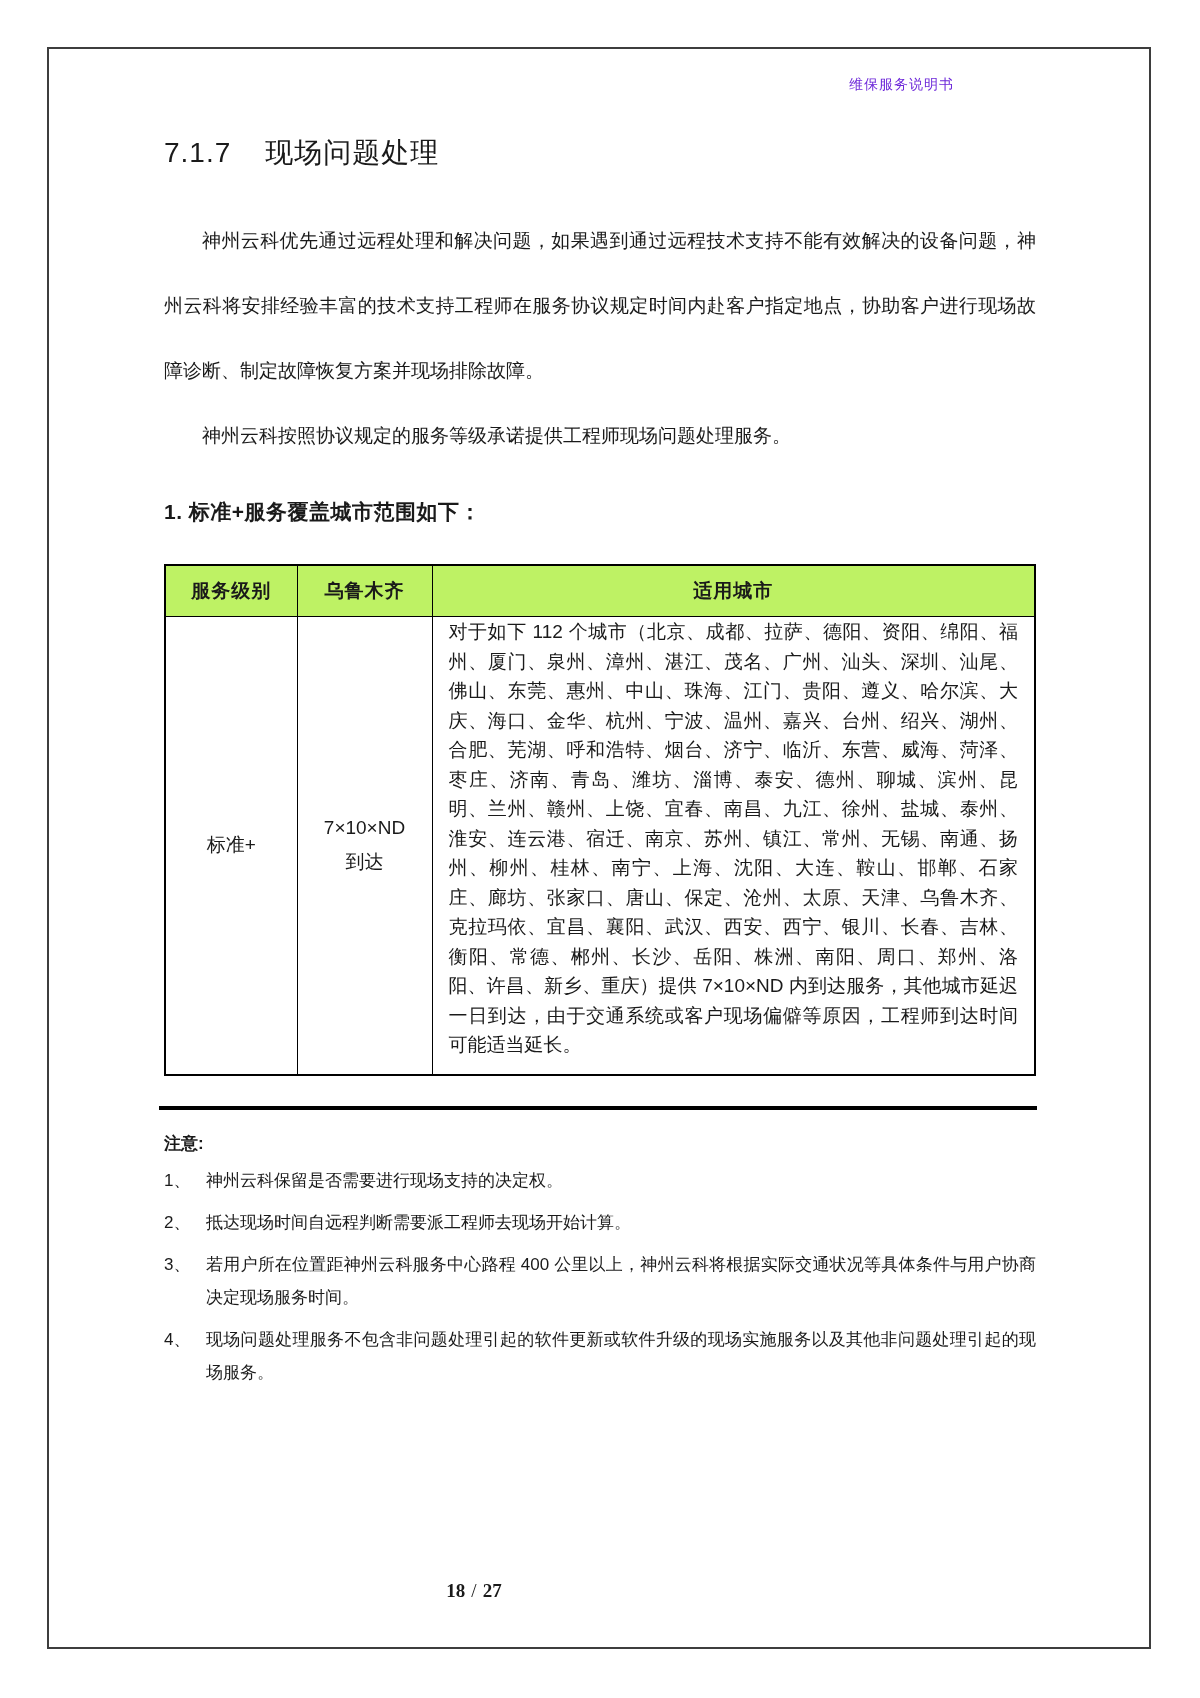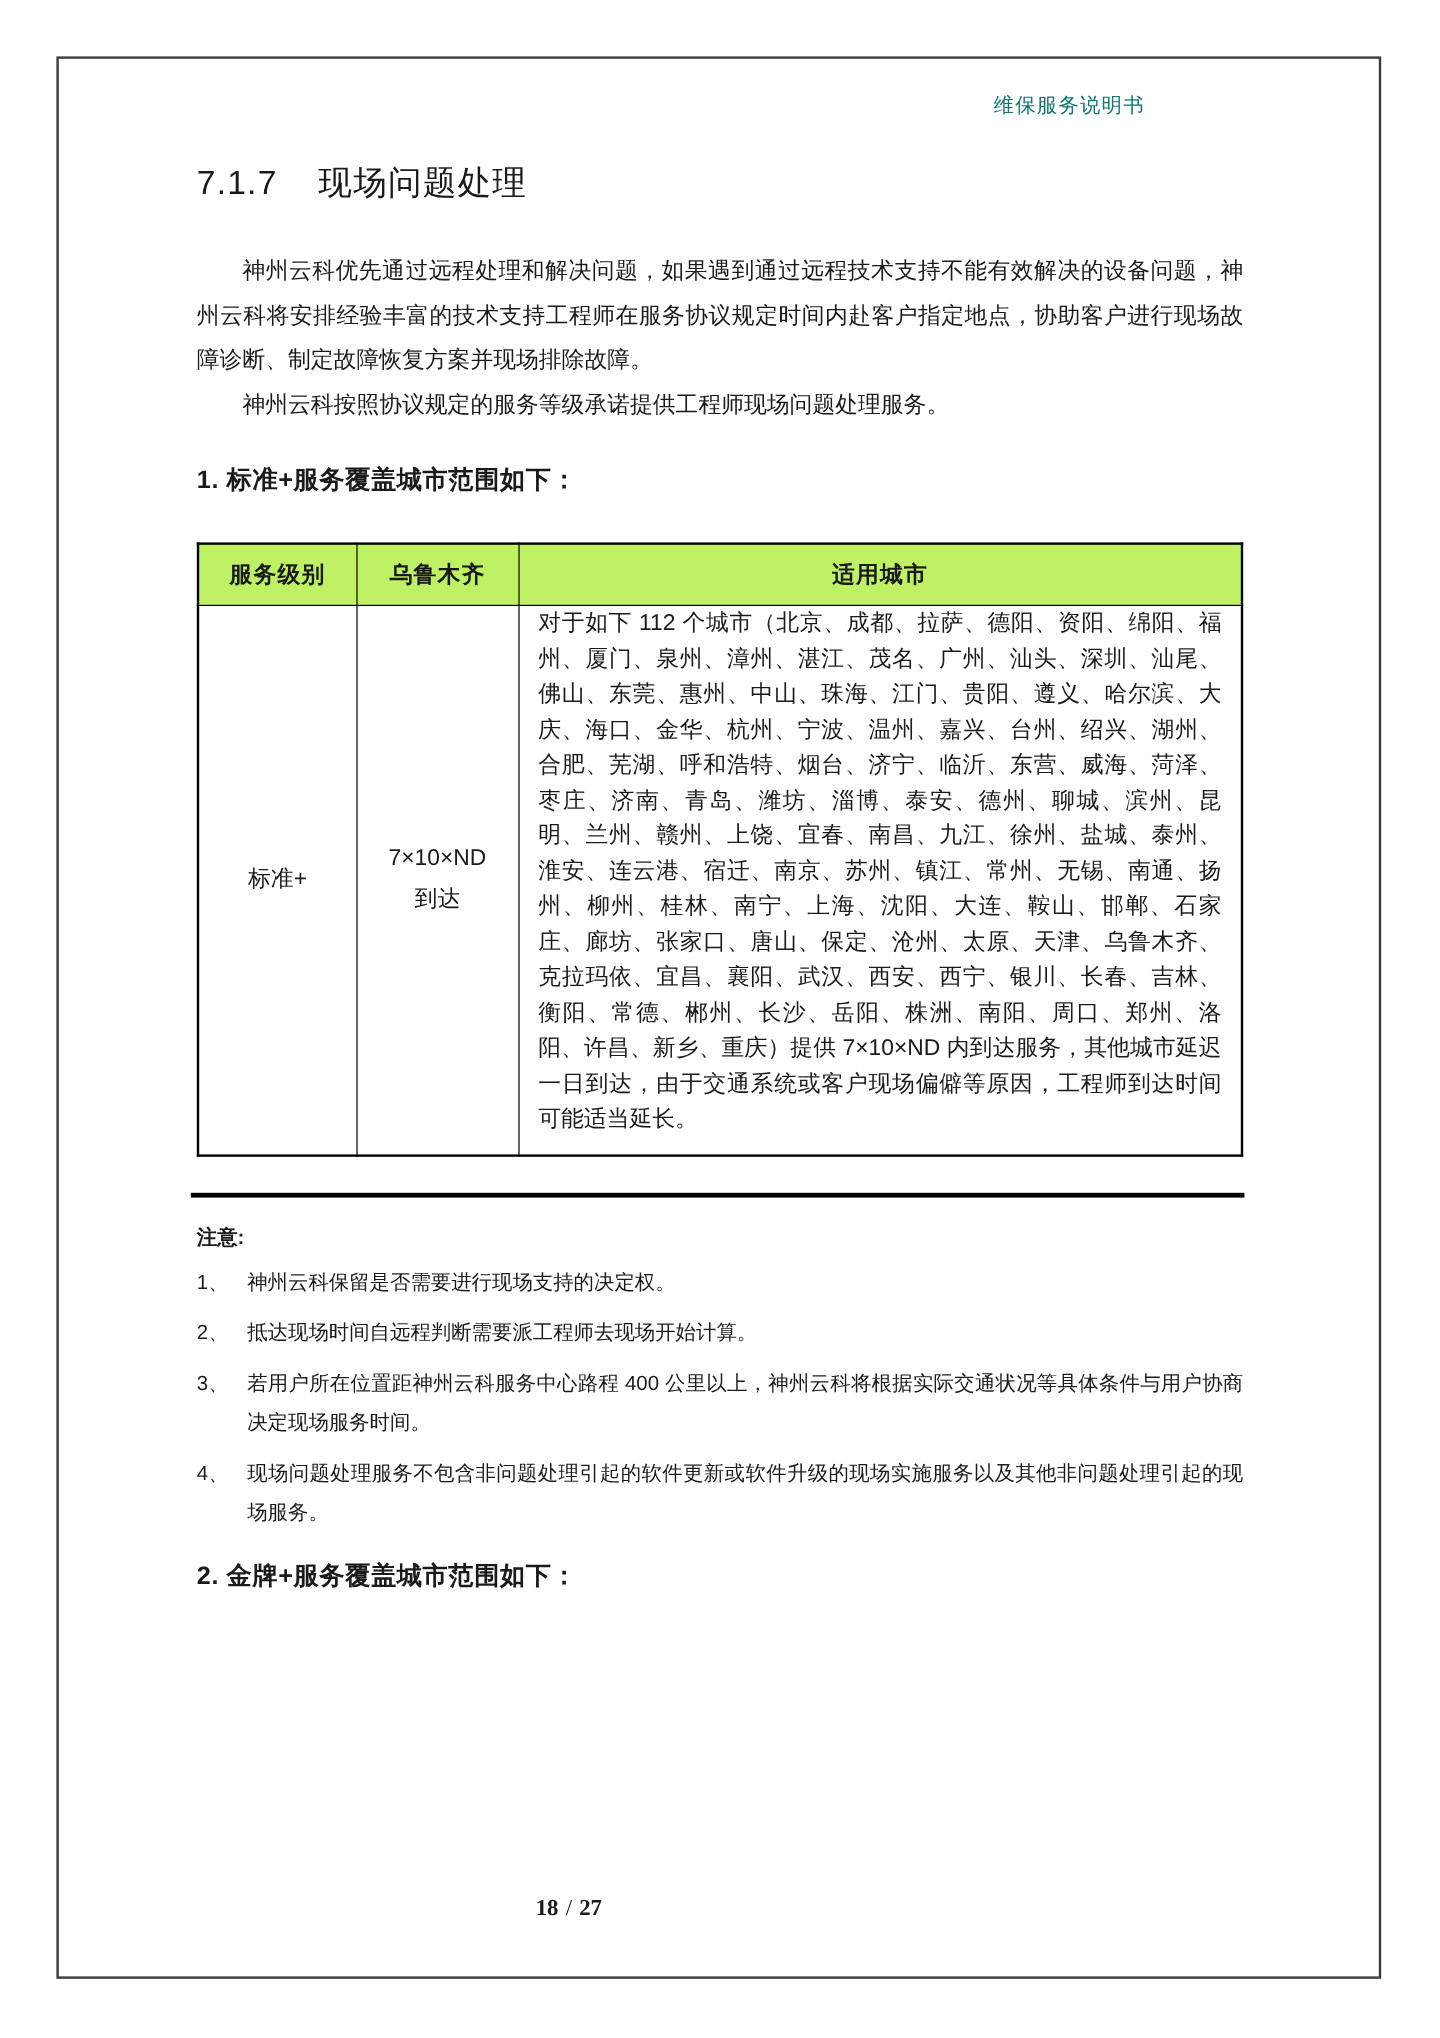--- a/index.html
+++ b/index.html
@@ -20,41 +20,41 @@
     height: 1602px;
     border: 2px solid #3d3d3d;
     box-sizing: border-box;
     pointer-events: none;
   }
   .doc-header {
     position: absolute;
     top: 76px;
     right: 246px;
     font-family: Liberation Sans, sans-serif;
-    font-size: 17px;
-    color: #0f766e;
+    font-size: 14px;
+    color: #6d28d9;
     letter-spacing: 1px;
   }
   .content {
     position: absolute;
     left: 164px;
     top: 134px;
     width: 872px;
   }
   .section-heading {
     font-size: 28px;
     font-weight: 500;
     letter-spacing: 1px;
     display: flex;
     align-items: baseline;
   }
   .section-heading .sec-num { margin-right: 34px; }
   .body-para {
     font-size: 19px;
-    line-height: 37px;
+    line-height: 65px;
     text-align: justify;
     text-indent: 2em;
     margin: 0;
   }
   .para-group { margin-top: 36px; }
   .sub-heading {
     font-size: 21px;
     font-weight: bold;
     letter-spacing: 0.5px;
   }
@@ -188,19 +188,18 @@
   </div>
   <div class="note-item">
     <span class="note-num">3、</span>
     <span class="note-text">若用户所在位置距神州云科服务中心路程 400 公里以上，神州云科将根据实际交通状况等具体条件与用户协商决定现场服务时间。</span>
   </div>
   <div class="note-item">
     <span class="note-num">4、</span>
     <span class="note-text">现场问题处理服务不包含非问题处理引起的软件更新或软件升级的现场实施服务以及其他非问题处理引起的现场服务。</span>
   </div>
 
-  <div class="sub-heading sub-heading-2">2. 金牌+服务覆盖城市范围如下：</div>
 
 </div>
 
 <div class="doc-footer">
   <span class="pg-num">18</span><span class="pg-sep">/</span><span class="pg-num">27</span>
 </div>
 
 </body></html>

